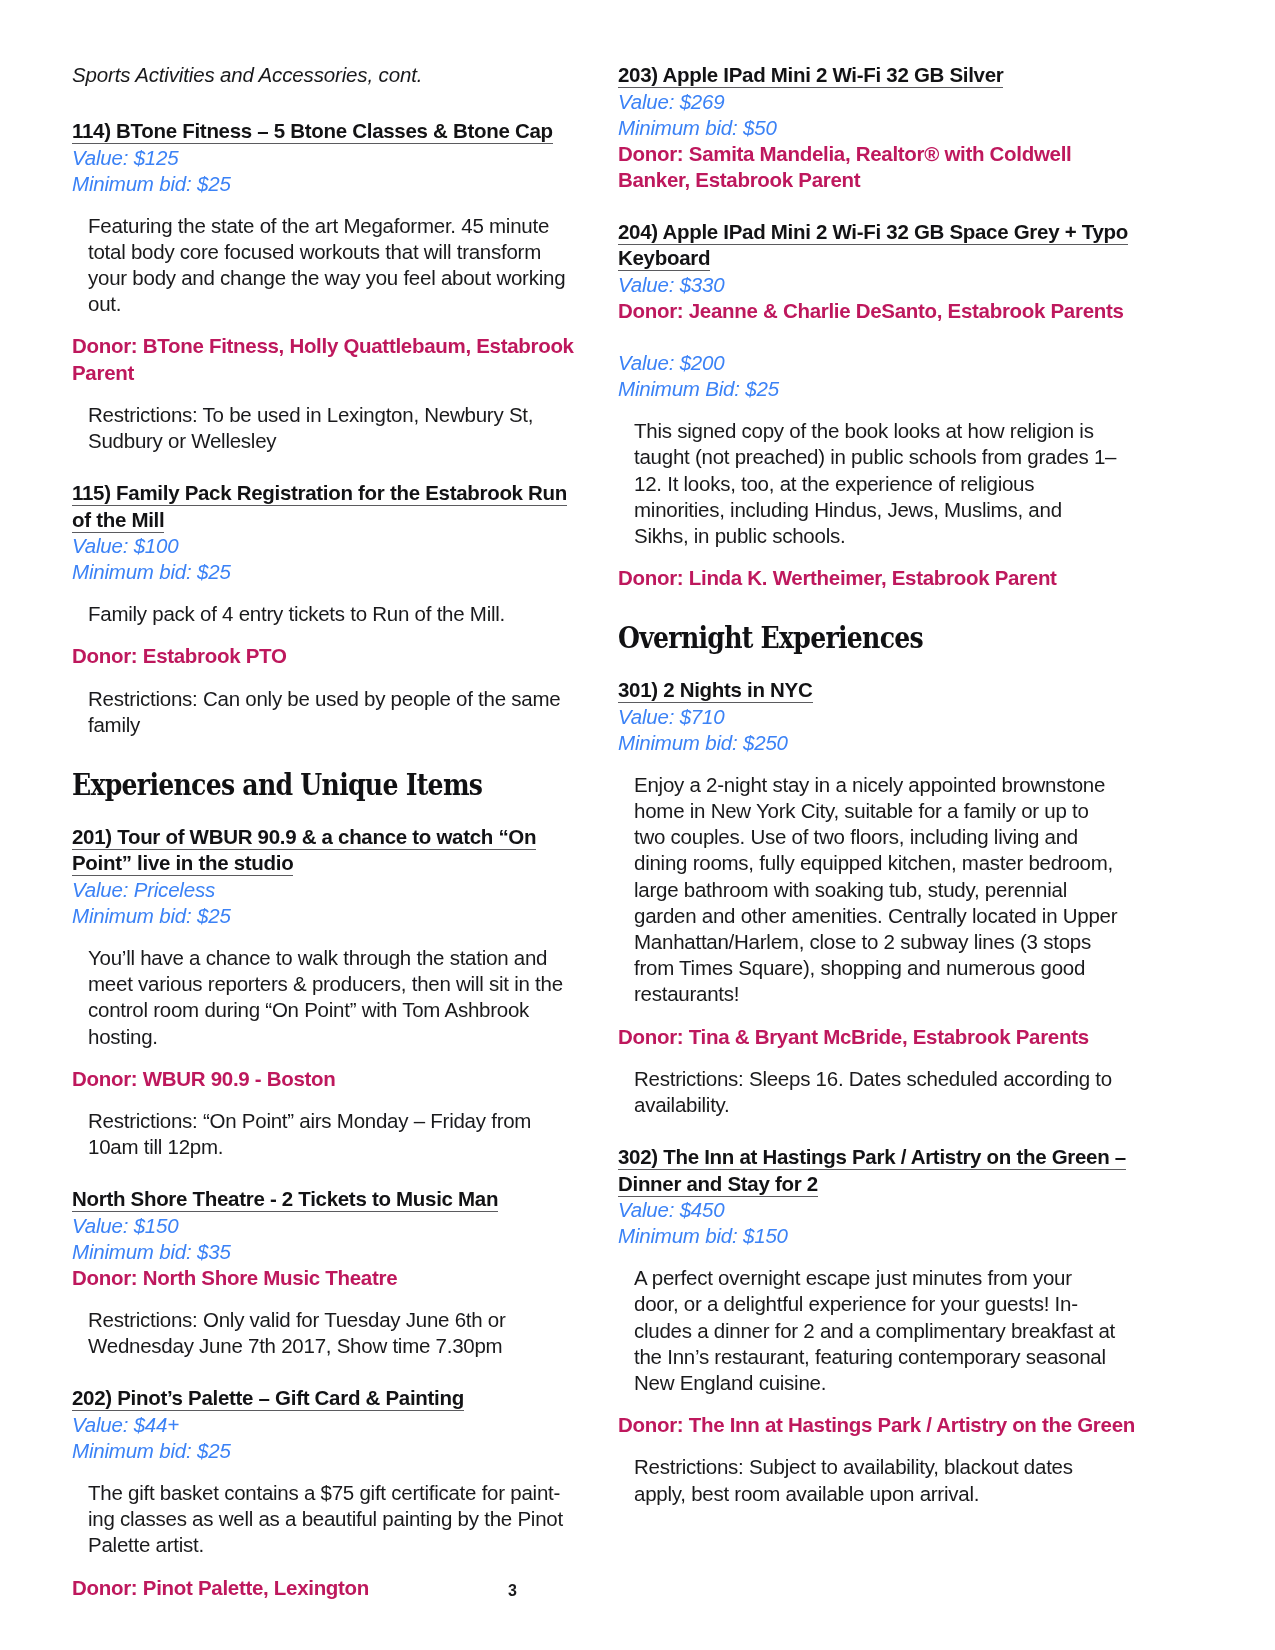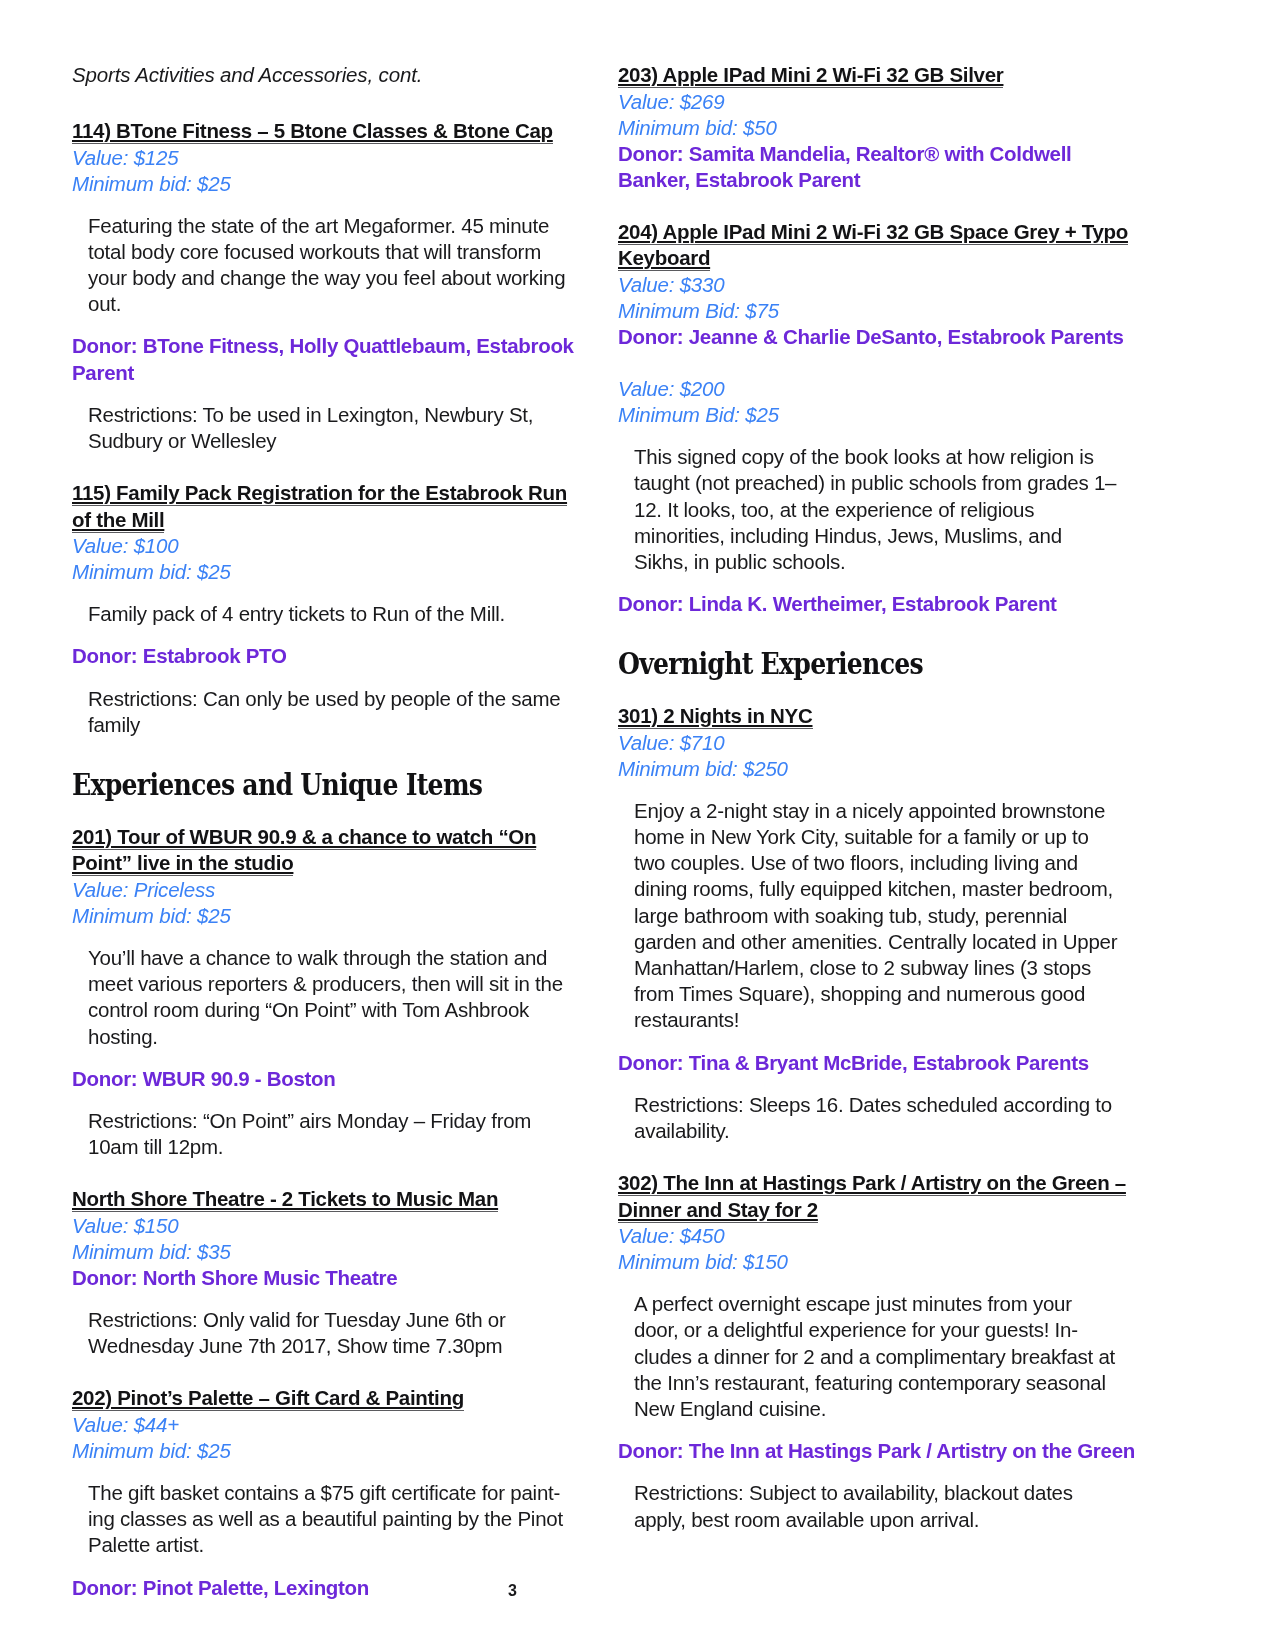--- a/index.html
+++ b/index.html
@@ -62,21 +62,20 @@
   .lot:last-child { margin-bottom: 0; }
 
   .lot-title {
     font-weight: bold;
     font-size: 20.5px;
     line-height: 26.5px;
     letter-spacing: -0.3px;
     margin: 0;
     color: #131315;
     display: block;
-    text-decoration: underline;
   }
   .lot-title .u {
     border-bottom: 1.4px solid #5b5b5f;
     display: inline;
     box-decoration-break: clone;
     -webkit-box-decoration-break: clone;
     padding-bottom: 1px;
   }
   .meta {
     font-style: italic;
@@ -92,21 +91,21 @@
     letter-spacing: -0.25px;
     margin: 16px;
     color: #1a1a1c;
   }
   .donor {
     font-weight: bold;
     font-size: 20.5px;
     line-height: 26.2px;
     letter-spacing: -0.3px;
     margin: 0;
-    color: #6d28d9;
+    color: #be185d;
   }
   .page-number {
     position: absolute;
     left: 0;
     right: 0;
     top: 1582px;
     text-align: center;
     font-weight: bold;
     font-size: 16px;
     color: #1a1a1c;
@@ -174,21 +173,20 @@
       <div class="lot">
         <div class="lot-title"><span class="u">203) Apple IPad Mini 2 Wi-Fi 32 GB Silver</span></div>
         <p class="meta">Value: $269</p>
         <p class="meta">Minimum bid: $50</p>
         <p class="donor">Donor: Samita Mandelia, Realtor® with Coldwell Banker, Estabrook Parent</p>
       </div>
 
       <div class="lot">
         <div class="lot-title"><span class="u">204) Apple IPad Mini 2 Wi-Fi 32 GB Space Grey + Typo Keyboard</span></div>
         <p class="meta">Value: $330</p>
-        <p class="meta">Minimum Bid: $75</p>
         <p class="donor">Donor: Jeanne &amp; Charlie DeSanto, Estabrook Parents</p>
       </div>
 
       <div class="lot">
         <p class="meta">Value: $200</p>
         <p class="meta">Minimum Bid: $25</p>
         <p class="body-text">This signed copy of the book looks at how religion is taught (not preached) in public schools from grades 1–12. It looks, too, at the experience of religious minorities, including Hindus, Jews, Muslims, and Sikhs, in public schools.</p>
         <p class="donor">Donor: Linda K. Wertheimer, Estabrook Parent</p>
       </div>
 

